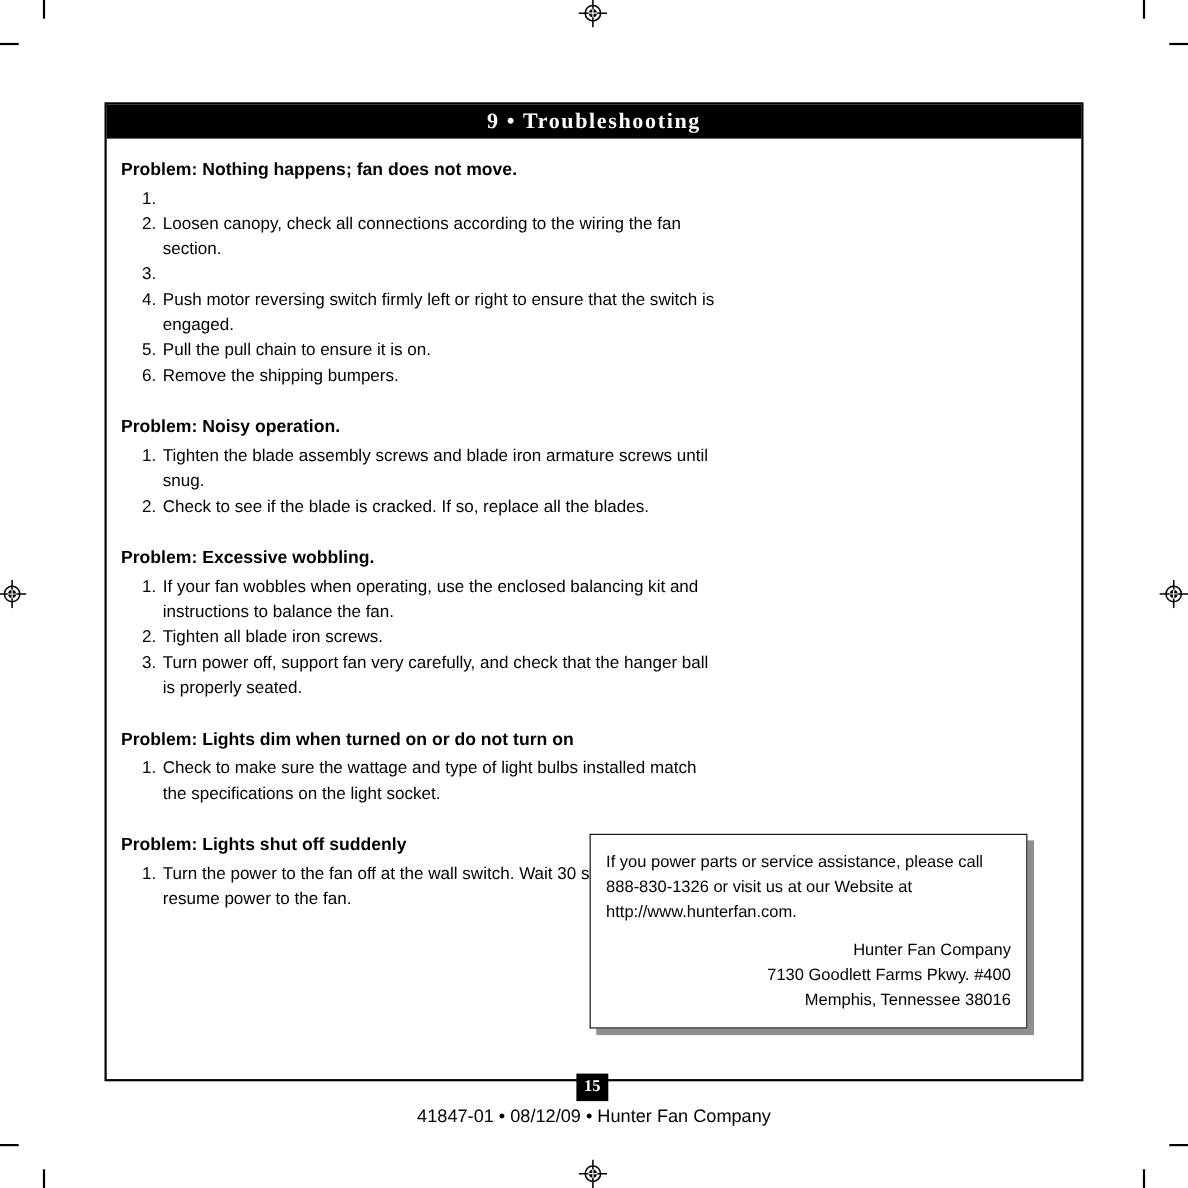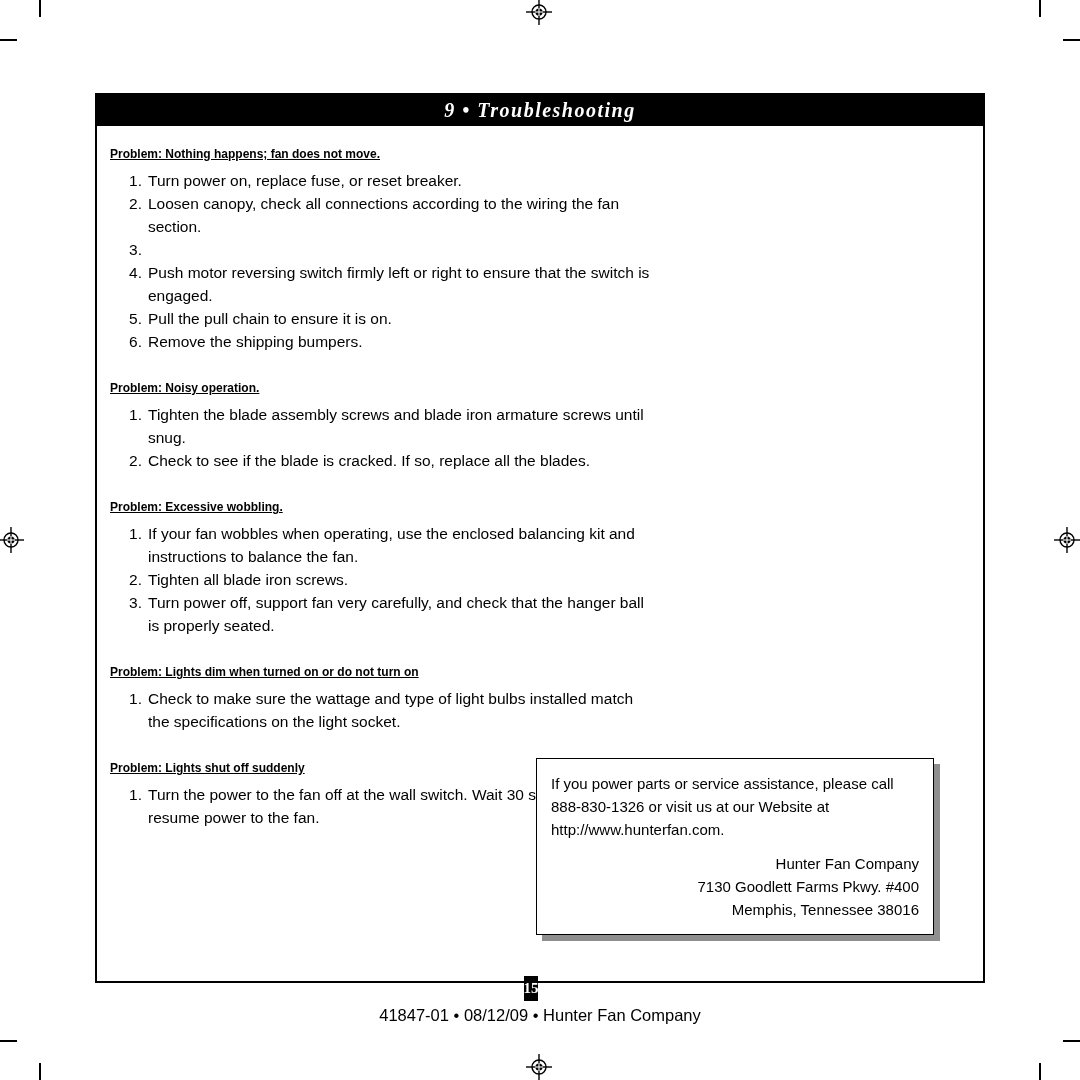--- a/index.html
+++ b/index.html
@@ -26,44 +26,44 @@
   .main-box{
     position:absolute;left:95px;top:93px;width:890px;height:890px;
     border:2px solid #000;background:#fff;box-sizing:border-box;
   }
   .header-bar{
     position:absolute;left:0;top:0;width:100%;height:31px;background:#000;
     display:flex;align-items:center;justify-content:center;
   }
   .header-title{
     color:#fff;font-family:"Liberation Serif","DejaVu Serif",serif;
-    font-weight:700;font-size:20px;letter-spacing:1.5px;white-space:nowrap;font-style:italic;
+    font-weight:700;font-size:20px;letter-spacing:1.5px;white-space:nowrap;
   }
   .content{
     position:absolute;left:13px;top:48px;width:562px;
     font-size:15.5px;line-height:23px;
   }
   .section{margin-top:24px;}
   .section:first-child{margin-top:0;}
-  .heading{font-weight:700;font-size:12px;line-height:23px;margin:0 0 3px 0;text-decoration:underline;}
+  .heading{font-weight:700;font-size:16px;line-height:23px;margin:0 0 3px 0;}
   .li{display:flex;margin:0;}
   .num{flex:0 0 32px;text-align:right;padding-right:6px;}
   .txt{width:505px;}
 
   .service-box{
     position:absolute;left:439px;top:663px;width:398px;box-sizing:border-box;
     border:1.5px solid #000;background:#fff;
     box-shadow:6px 6px 0 #8f8f8f;
     padding:13px 14px;font-size:15px;line-height:23px;
   }
   .service-box .para + .para{margin-top:11px;text-align:right;}
   .service-box .line{white-space:nowrap;}
 
   .page-number{
-    position:absolute;left:524px;top:976px;width:14px;height:25px;background:#000;
+    position:absolute;left:524px;top:976px;width:29px;height:25px;background:#000;
     color:#fff;display:flex;align-items:center;justify-content:center;
     font-family:"Liberation Serif","DejaVu Serif",serif;font-weight:700;font-size:15px;
   }
   .footer{
     position:absolute;left:0;top:1006px;width:100%;text-align:center;font-size:16.5px;
   }
 </style>
 </head>
 <body>
 
@@ -121,21 +121,20 @@
   <div class="header-bar">
     <span class="header-title">9 • Troubleshooting</span>
   </div>
 
   <div class="content">
 
     <div class="section">
       <div class="heading">Problem: Nothing happens; fan does not move.</div>
       <div class="li">
         <span class="num">1.</span>
-        <span class="txt">Turn power on, replace fuse, or reset breaker.</span>
       </div>
       <div class="li">
         <span class="num">2.</span>
         <span class="txt">Loosen canopy, check all connections according to the wiring the fan section.</span>
       </div>
       <div class="li">
         <span class="num">3.</span>
       </div>
       <div class="li">
         <span class="num">4.</span>

